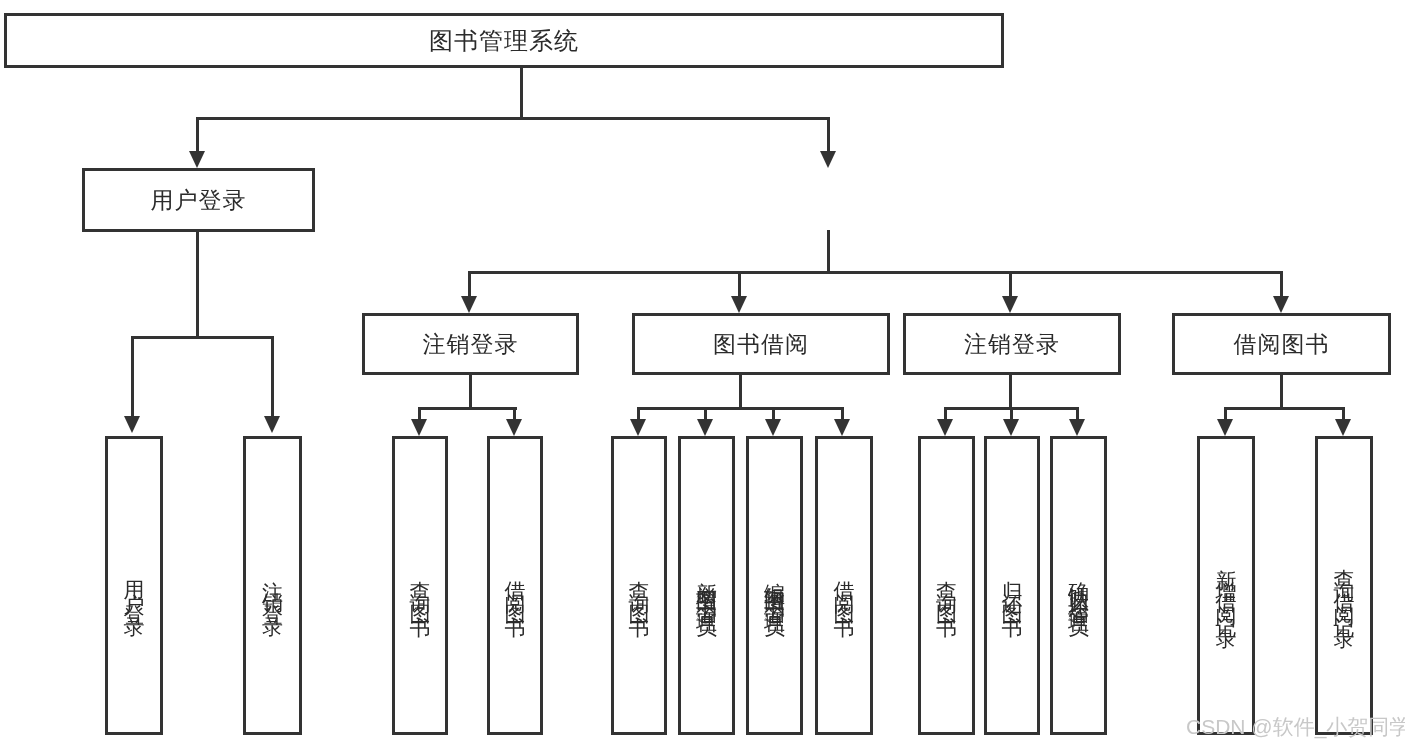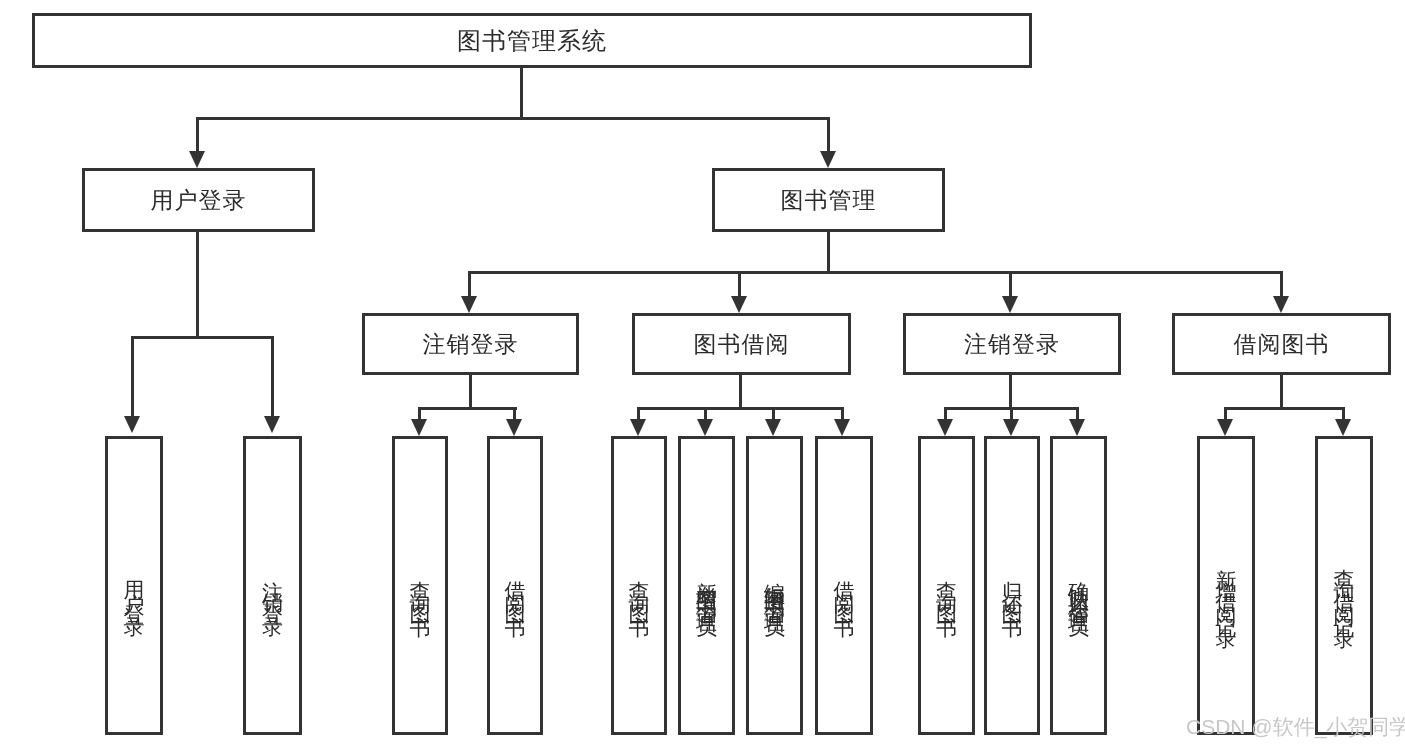--- a/index.html
+++ b/index.html
@@ -41,52 +41,51 @@
     color:#c8c8c8;
     z-index:10;
     white-space:nowrap;
   }
 </style>
 </head>
 <body>
 
 <div id="canvas">
 
-  <div class="box box-h box-root" style="left:32px;top:13px;width:1000px;height:55px;">图书管理系统</div>
+  <div class="box box-h box-root" style="left:4px;top:13px;width:1000px;height:55px;">图书管理系统</div>
 
   <div class="ln" style="left:520px;top:67px;width:3px;height:51px;"></div>
   <div class="ln" style="left:196px;top:117px;width:634px;height:3px;"></div>
   <div class="ln" style="left:196px;top:117px;width:3px;height:36px;"></div>
   <div class="ah" style="left:189px;top:151px;"></div>
   <div class="ln" style="left:827px;top:117px;width:3px;height:36px;"></div>
   <div class="ah" style="left:820px;top:151px;"></div>
 
   <div class="box box-h" style="left:82px;top:168px;width:233px;height:64px;">用户登录</div>
-  <div class="box box-h" style="left:712px;top:168px;width:233px;height:64px;">图书管理</div>
 
   <div class="ln" style="left:196px;top:230px;width:3px;height:107px;"></div>
   <div class="ln" style="left:132px;top:336px;width:142px;height:3px;"></div>
   <div class="ln" style="left:131px;top:336px;width:3px;height:82px;"></div>
   <div class="ah" style="left:124px;top:416px;"></div>
   <div class="ln" style="left:271px;top:336px;width:3px;height:82px;"></div>
   <div class="ah" style="left:264px;top:416px;"></div>
 
   <div class="ln" style="left:827px;top:230px;width:3px;height:43px;"></div>
   <div class="ln" style="left:469px;top:271px;width:814px;height:3px;"></div>
   <div class="ln" style="left:468px;top:271px;width:3px;height:28px;"></div>
   <div class="ah" style="left:461px;top:296px;"></div>
   <div class="ln" style="left:738px;top:271px;width:3px;height:28px;"></div>
   <div class="ah" style="left:731px;top:296px;"></div>
   <div class="ln" style="left:1009px;top:271px;width:3px;height:28px;"></div>
   <div class="ah" style="left:1002px;top:296px;"></div>
   <div class="ln" style="left:1280px;top:271px;width:3px;height:28px;"></div>
   <div class="ah" style="left:1273px;top:296px;"></div>
 
   <div class="box box-h" style="left:362px;top:313px;width:217px;height:62px;">注销登录</div>
-  <div class="box box-h" style="left:632px;top:313px;width:219px;height:62px;">图书借阅</div>
+  <div class="box box-h" style="left:632px;top:313px;width:258px;height:62px;">图书借阅</div>
   <div class="box box-h" style="left:903px;top:313px;width:218px;height:62px;">注销登录</div>
   <div class="box box-h" style="left:1172px;top:313px;width:219px;height:62px;">借阅图书</div>
 
   <div class="ln" style="left:469px;top:373px;width:3px;height:36px;"></div>
   <div class="ln" style="left:418px;top:407px;width:99px;height:3px;"></div>
   <div class="ln" style="left:418px;top:407px;width:3px;height:14px;"></div>
   <div class="ah" style="left:411px;top:419px;"></div>
   <div class="ln" style="left:513px;top:407px;width:3px;height:14px;"></div>
   <div class="ah" style="left:506px;top:419px;"></div>
 

